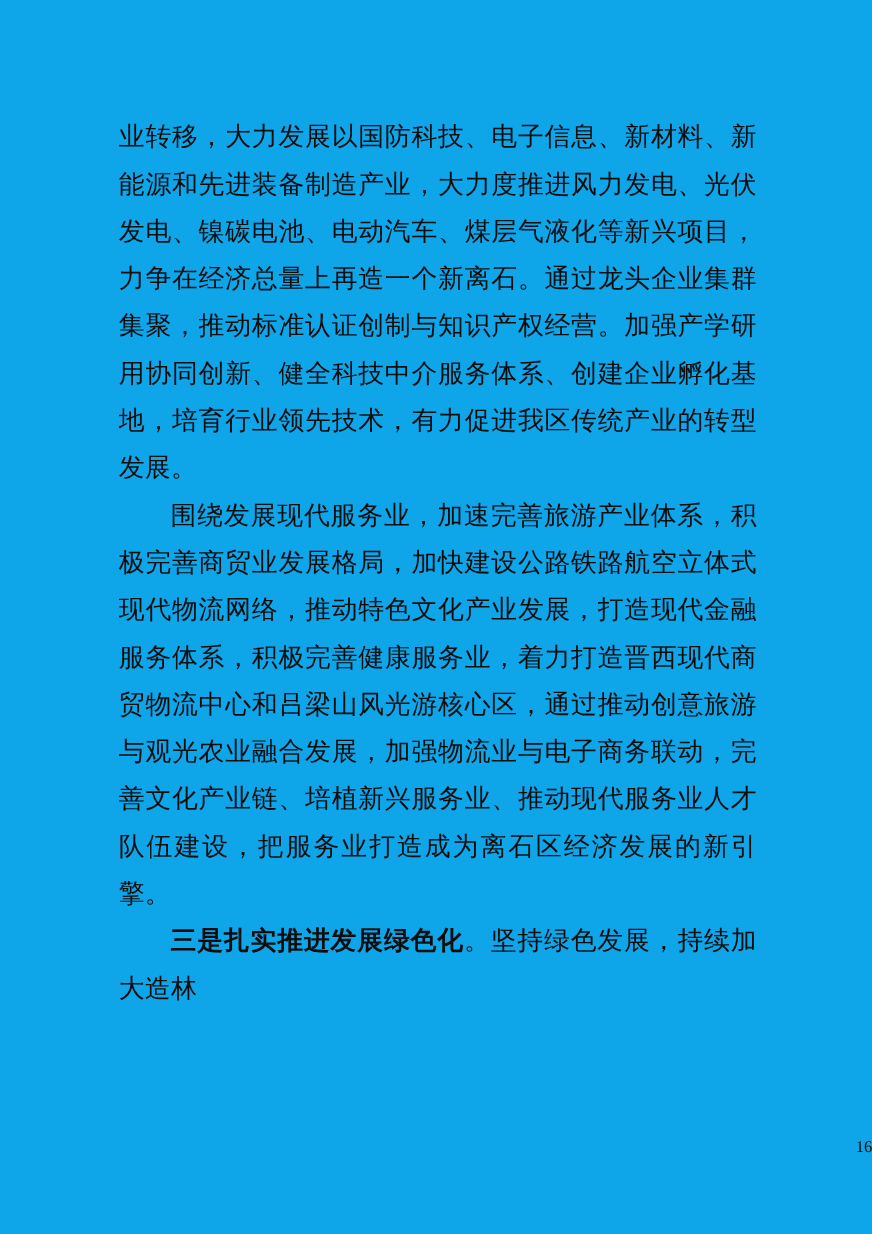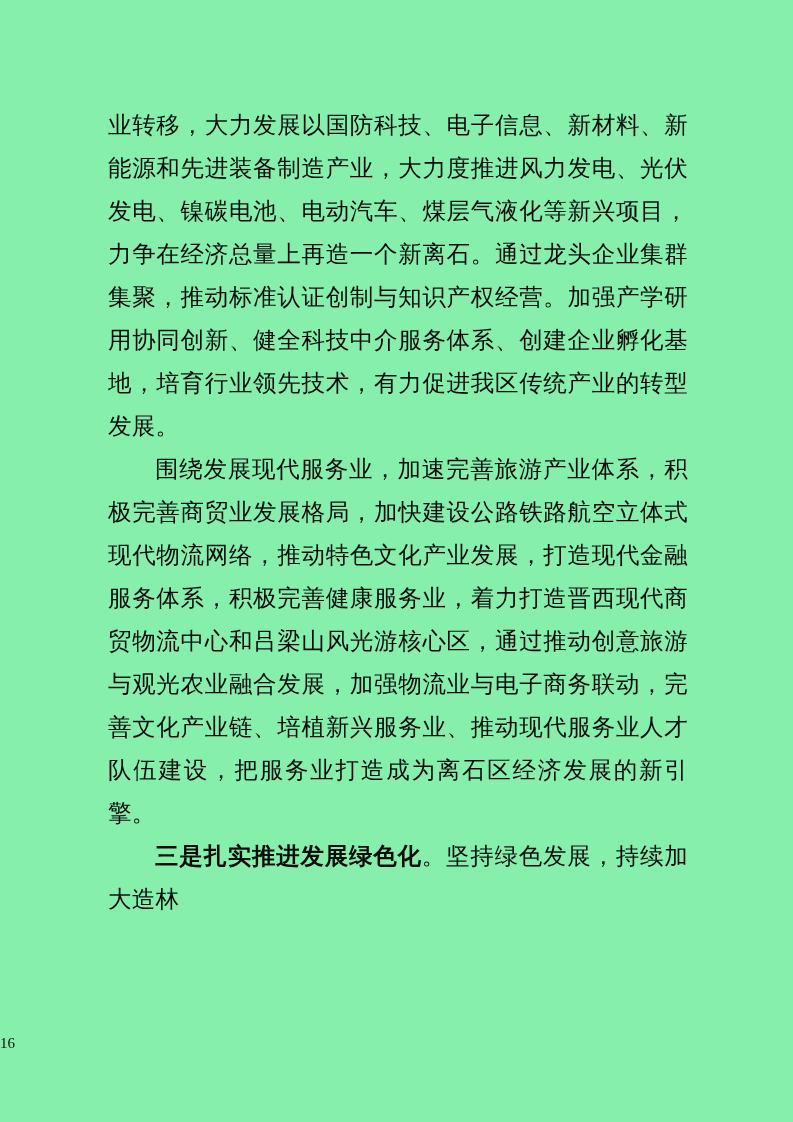--- a/index.html
+++ b/index.html
@@ -14,21 +14,21 @@
     color: #0d0d0d;
     position: relative;
     overflow: hidden;
   }
   .page {
     position: absolute;
     left: 0;
     top: 0;
     width: 793px;
     height: 1122px;
-    background: #86efac;
+    background: #0ea5e9;
   }
   .content {
     position: absolute;
     left: 108px;
     top: 104px;
     width: 580px;
   }
   .para {
     font-size: 23.5px;
     line-height: 43px;
@@ -46,21 +46,21 @@
     text-indent: 47px;
   }
   .bold {
     font-weight: bold;
   }
   .page-number {
     position: absolute;
     left: 0;
     top: 1035px;
     width: 793px;
-    text-align: left;
+    text-align: right;
     font-size: 15px;
     font-family: "Liberation Serif", "DejaVu Serif", serif;
     color: #0d0d0d;
   }
 </style>
 </head>
 <body>
 
 <div class="page">
   <div class="content">

